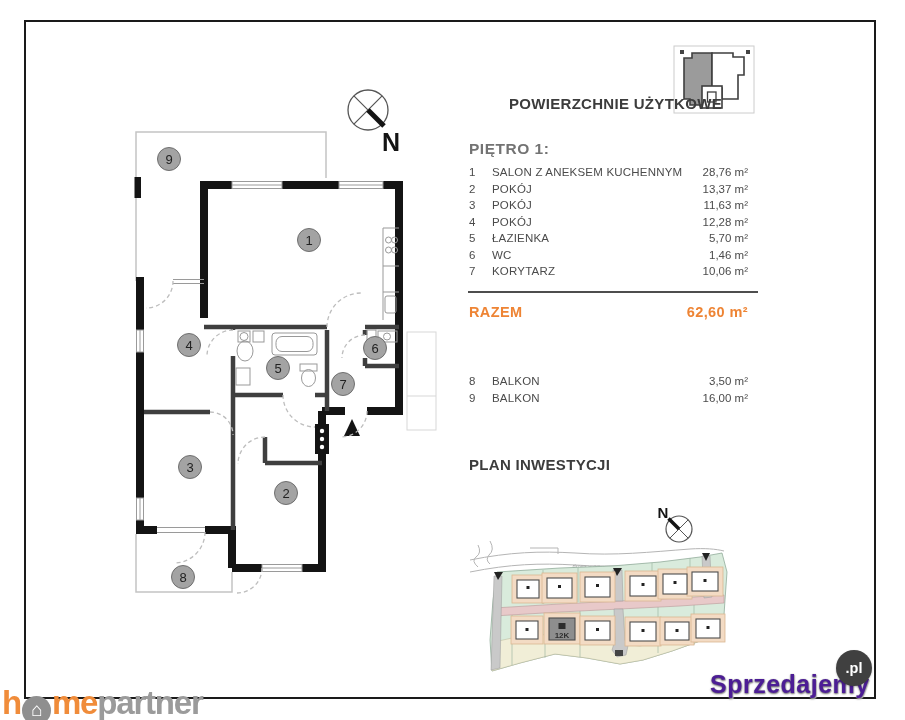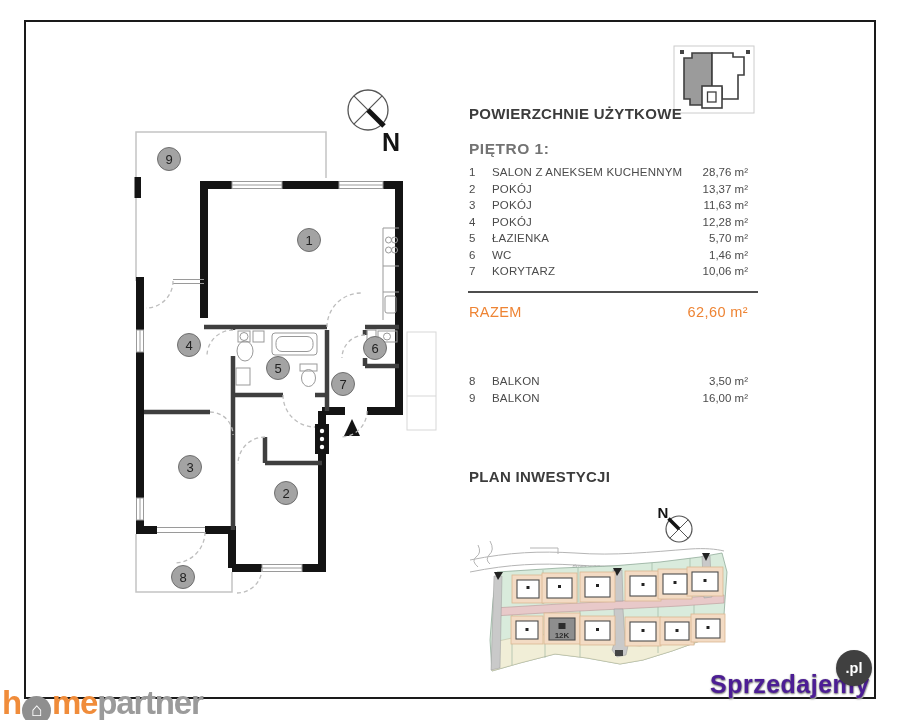--- a/index.html
+++ b/index.html
@@ -12,21 +12,21 @@
              color:#3c3c3c;letter-spacing:.3px;white-space:nowrap;}
   .floor-label{position:absolute;left:469px;top:140px;font-size:15.5px;font-weight:bold;
                color:#737373;letter-spacing:.5px;}
   .rtable{position:absolute;left:469px;width:279px;}
   .trow{display:flex;align-items:center;height:16.5px;font-size:11.5px;color:#4b4b4b;}
   .tno{width:23px;}
   .tname{flex:1;letter-spacing:.2px;}
   .tval{text-align:right;}
   .divider{position:absolute;left:468px;top:291px;width:290px;height:2px;background:#4e4e4e;}
   .total-row{position:absolute;left:469px;top:304px;width:279px;display:flex;
-             font-size:14.5px;font-weight:normal;color:#EE8434;letter-spacing:.4px;}
+             font-size:14.5px;font-weight:bold;color:#EE8434;letter-spacing:.4px;}
   .total-row .grow{flex:1;}
   
   .wm-home{position:absolute;left:2px;top:684px;z-index:30;font-size:33px;font-weight:bold;
            letter-spacing:-1.2px;white-space:nowrap;}
   .hp-orange{color:#f08c3a;}
   .hp-gray{color:#9b9b9b;}
   .hp-o{display:inline-flex;width:29px;height:29px;border-radius:50%;background:#8f8f8f;
         color:#fff;font-size:19px;align-items:center;justify-content:center;
         vertical-align:-2px;margin:0 1px;font-weight:normal;}
   .wm-sprz{position:absolute;left:710px;top:670px;z-index:30;font-size:25px;font-weight:bold;
@@ -198,21 +198,21 @@
   <svg style="left:670px;top:40px;" width="90" height="80" viewBox="670 40 90 80">
     <rect x="674" y="46" width="80" height="67" fill="none" stroke="#ccc" stroke-width="1"></rect>
     <rect x="680" y="50" width="4" height="4" fill="#444"></rect>
     <rect x="746" y="50" width="4" height="4" fill="#444"></rect>
     <polygon points="684,58 692,58 692,53 712,53 712,88 704,88 704,105 690,105 690,99 684,99" fill="#9b9b9b" stroke="#3f3f3f" stroke-width="1.6"></polygon>
     <polygon points="712,53 733,53 733,57 744,57 744,75 738,75 738,99 722,99 722,88 712,88" fill="#fff" stroke="#3f3f3f" stroke-width="1.6"></polygon>
     <rect x="702" y="86" width="20" height="22" fill="#fff" stroke="#3f3f3f" stroke-width="1.6"></rect>
     <rect x="707.5" y="92" width="8.5" height="10" fill="#fff" stroke="#3f3f3f" stroke-width="1.3"></rect>
   </svg>
 
-  <div class="sec-title" style="top:105px;">POWIERZCHNIE UŻYTKOWE</div>
+  <div class="sec-title" style="top:95px;margin-left:40px;">POWIERZCHNIE UŻYTKOWE</div>
   <div class="floor-label">PIĘTRO 1:</div>
 
   <div class="rtable" style="top:164px;">
     <div class="trow">
       <span class="tno">1</span>
       <span class="tname">SALON Z ANEKSEM KUCHENNYM</span>
       <span class="tval">28,76 m²</span>
     </div>
     <div class="trow">
       <span class="tno">2</span>
@@ -260,21 +260,21 @@
       <span class="tname">BALKON</span>
       <span class="tval">3,50 m²</span>
     </div>
     <div class="trow">
       <span class="tno">9</span>
       <span class="tname">BALKON</span>
       <span class="tval">16,00 m²</span>
     </div>
   </div>
 
-  <div class="sec-title" style="top:468px;">PLAN INWESTYCJI</div>
+  <div class="sec-title" style="top:456px;">PLAN INWESTYCJI</div>
 
   <svg style="left:470px;top:498px;" width="320" height="202" viewBox="470 498 320 202">
 
     <g stroke="#b5b5b5" stroke-width="1" fill="none">
       <path d="M470,560 C510,552 540,551 575,553 C615,556 650,552 690,549 C705,548 716,549 724,551"></path>
       <path d="M470,572 C510,564 540,563 575,565 C615,568 650,564 690,560 C705,559 716,559 722,560"></path>
       <path d="M478,545 q4,8 -2,12 q-5,4 2,10"></path>
       <path d="M490,541 q5,9 -1,14 q-4,5 1,9"></path>
       <path d="M530,548 h28 v6"></path>
     </g>

